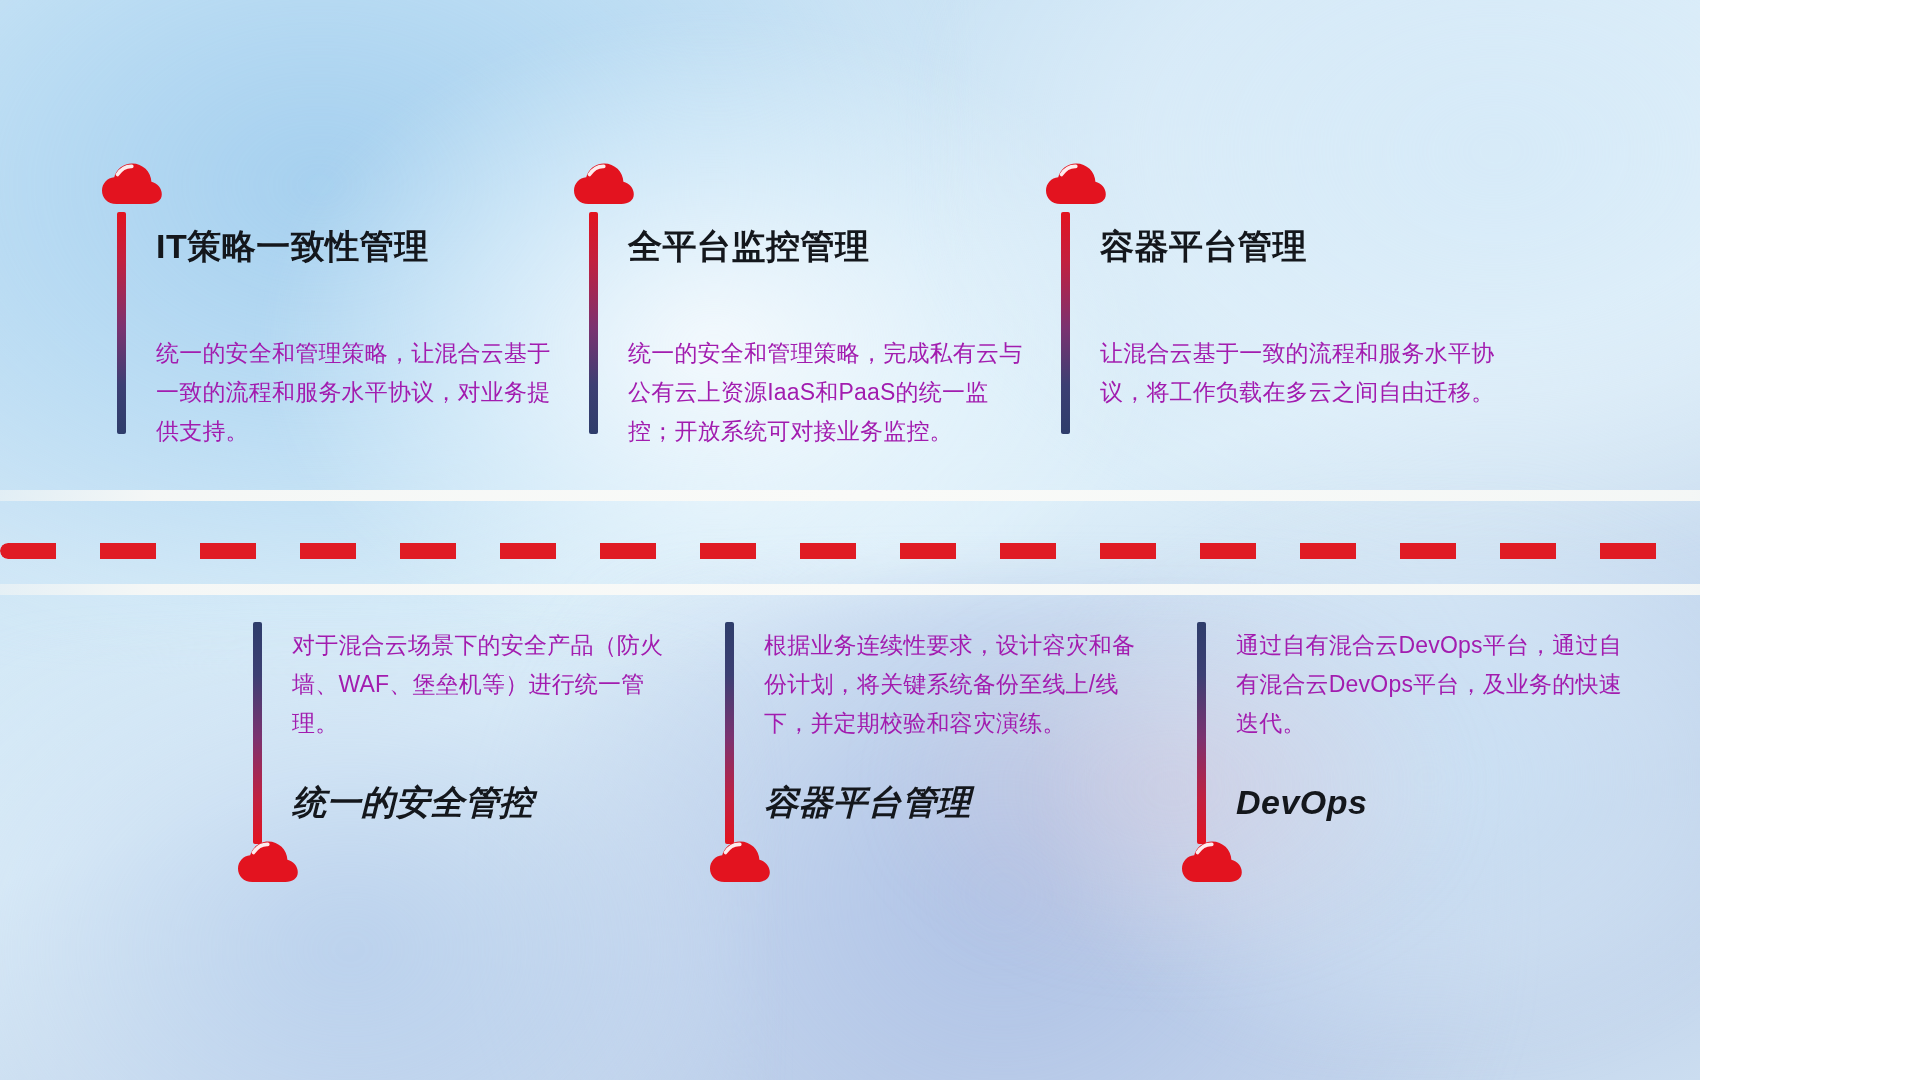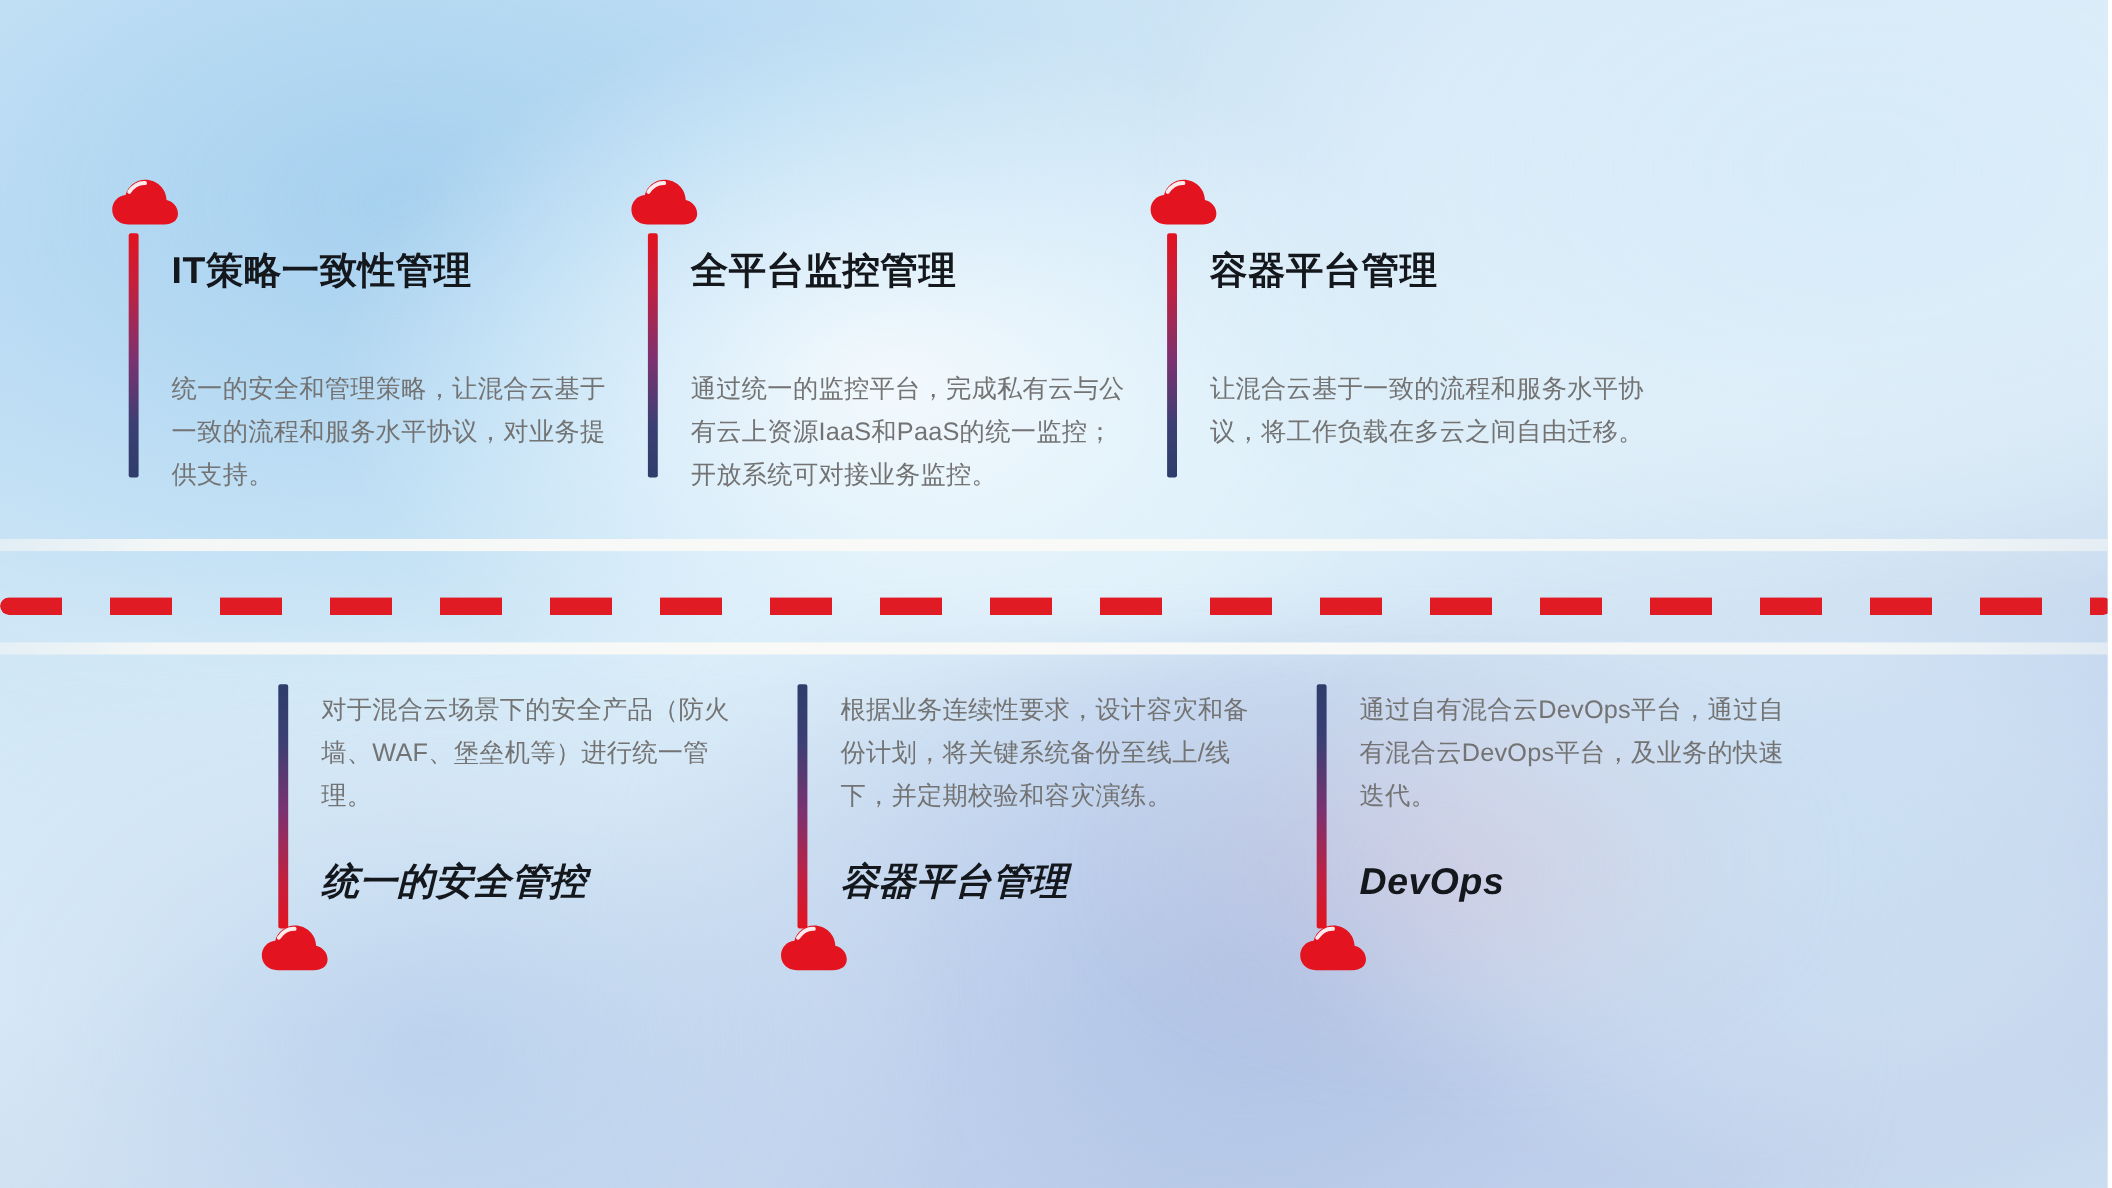--- a/index.html
+++ b/index.html
@@ -8,21 +8,21 @@
     width: 1920px;
     height: 1080px;
     overflow: hidden;
   }
   body {
     font-family: "Liberation Sans", "DejaVu Sans", sans-serif;
   }
 
   #stage {
     position: relative;
-    width: 1916px;
+    width: 1700px;
     height: 1080px;
     overflow: hidden;
     background: #cfe3f2;
   }
 
   
   .bg-base {
     position: absolute;
     inset: 0;
     background:
@@ -183,21 +183,21 @@
     letter-spacing: 0.5px;
     white-space: nowrap;
     line-height: 1.2;
   }
 
   .body {
     position: absolute;
     width: 400px;
     font-size: 23px;
     line-height: 39px;
-    color: #737373;
+    color: #a21caf;
     letter-spacing: 0.2px;
   }
   .body.narrow { width: 390px; }
 
   
   .col.top .pin { top: 0px; left: 36px; }
   .col.top .stem { top: 52px; left: 53px; height: 222px; }
   .col.top .title { top: 66px; left: 92px; }
   .col.top .body  { top: 174px; left: 92px; }
 
@@ -241,21 +241,21 @@
 
   <div class="col top" style="left:536px; top:160px;">
     <div class="pin">
       <svg viewBox="0 0 64 54">
         <path d="M16.5 44 C7.4 44 2 38 2 30.5 C2 23.4 7.3 17.8 14.2 17.2 C16.3 9.1 23.6 3.4 32.2 3.4 C42.6 3.4 51.1 11.6 51.4 21.8 C57.4 23.1 61.8 28.2 61.8 34.3 C61.8 40.6 56.3 44 49.4 44 Z" fill="#e3131f"></path>
         <path d="M17.5 14.5 C21.5 8.6 27.3 6.2 31.8 6.4" stroke="#ffffff" stroke-width="3.6" stroke-linecap="round" fill="none" opacity="0.92"></path>
       </svg>
     </div>
     <div class="stem down"></div>
     <div class="title">全平台监控管理</div>
-    <div class="body">通过统一的监控平台，完成私有云与公有云上资源IaaS和PaaS的统一监控；开放系统可对接业务监控。</div>
+    <div class="body">统一的安全和管理策略，完成私有云与公有云上资源IaaS和PaaS的统一监控；开放系统可对接业务监控。</div>
   </div>
 
   <div class="col top" style="left:1008px; top:160px;">
     <div class="pin">
       <svg viewBox="0 0 64 54">
         <path d="M16.5 44 C7.4 44 2 38 2 30.5 C2 23.4 7.3 17.8 14.2 17.2 C16.3 9.1 23.6 3.4 32.2 3.4 C42.6 3.4 51.1 11.6 51.4 21.8 C57.4 23.1 61.8 28.2 61.8 34.3 C61.8 40.6 56.3 44 49.4 44 Z" fill="#e3131f"></path>
         <path d="M17.5 14.5 C21.5 8.6 27.3 6.2 31.8 6.4" stroke="#ffffff" stroke-width="3.6" stroke-linecap="round" fill="none" opacity="0.92"></path>
       </svg>
     </div>
     <div class="stem down"></div>

